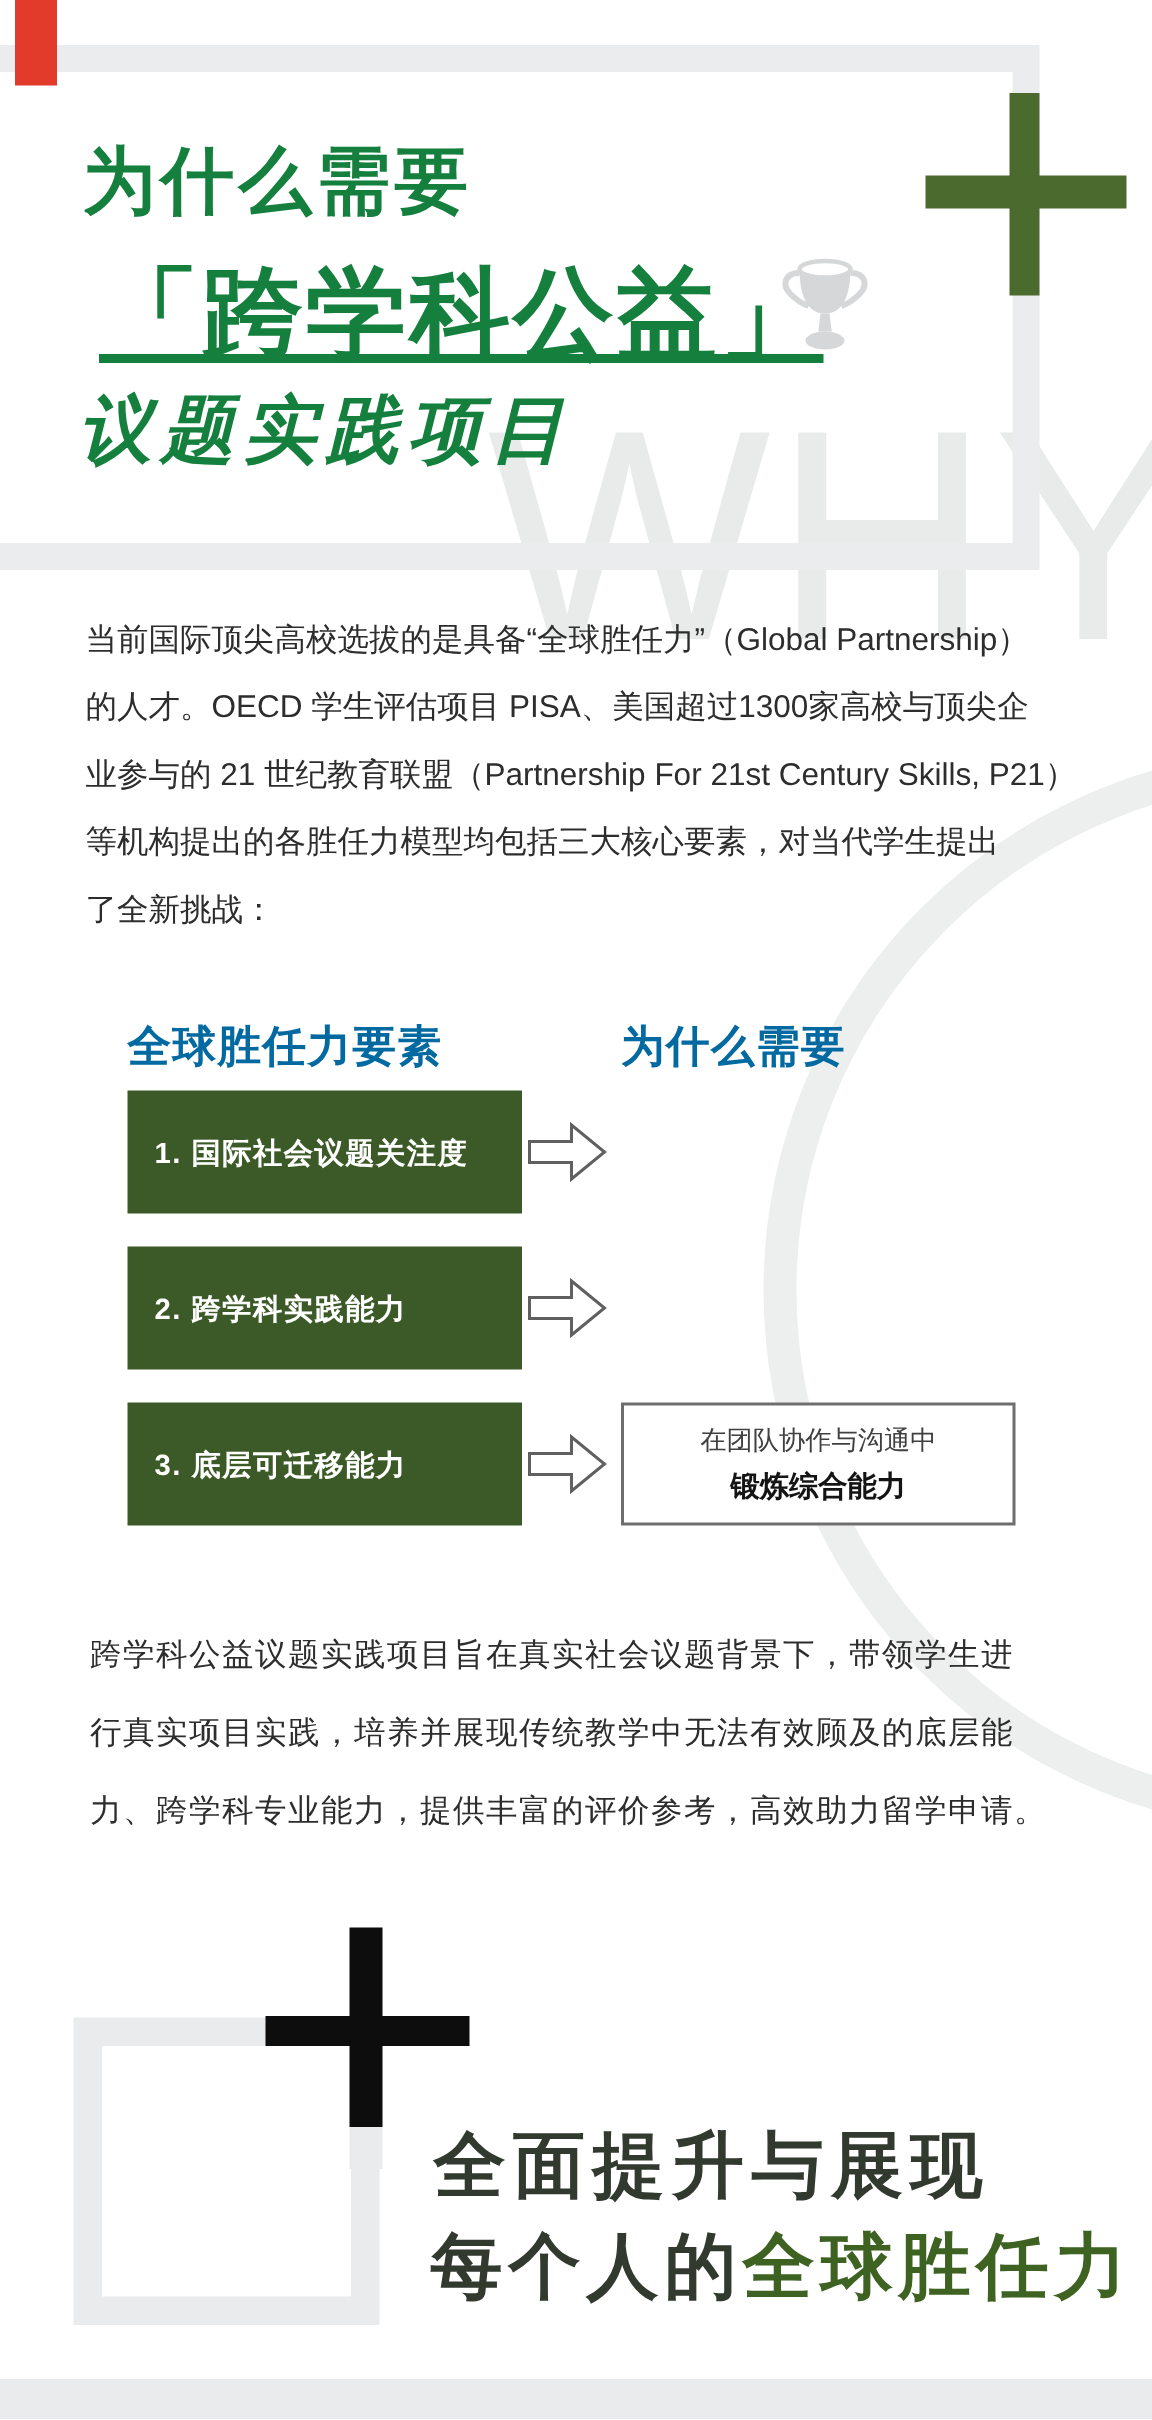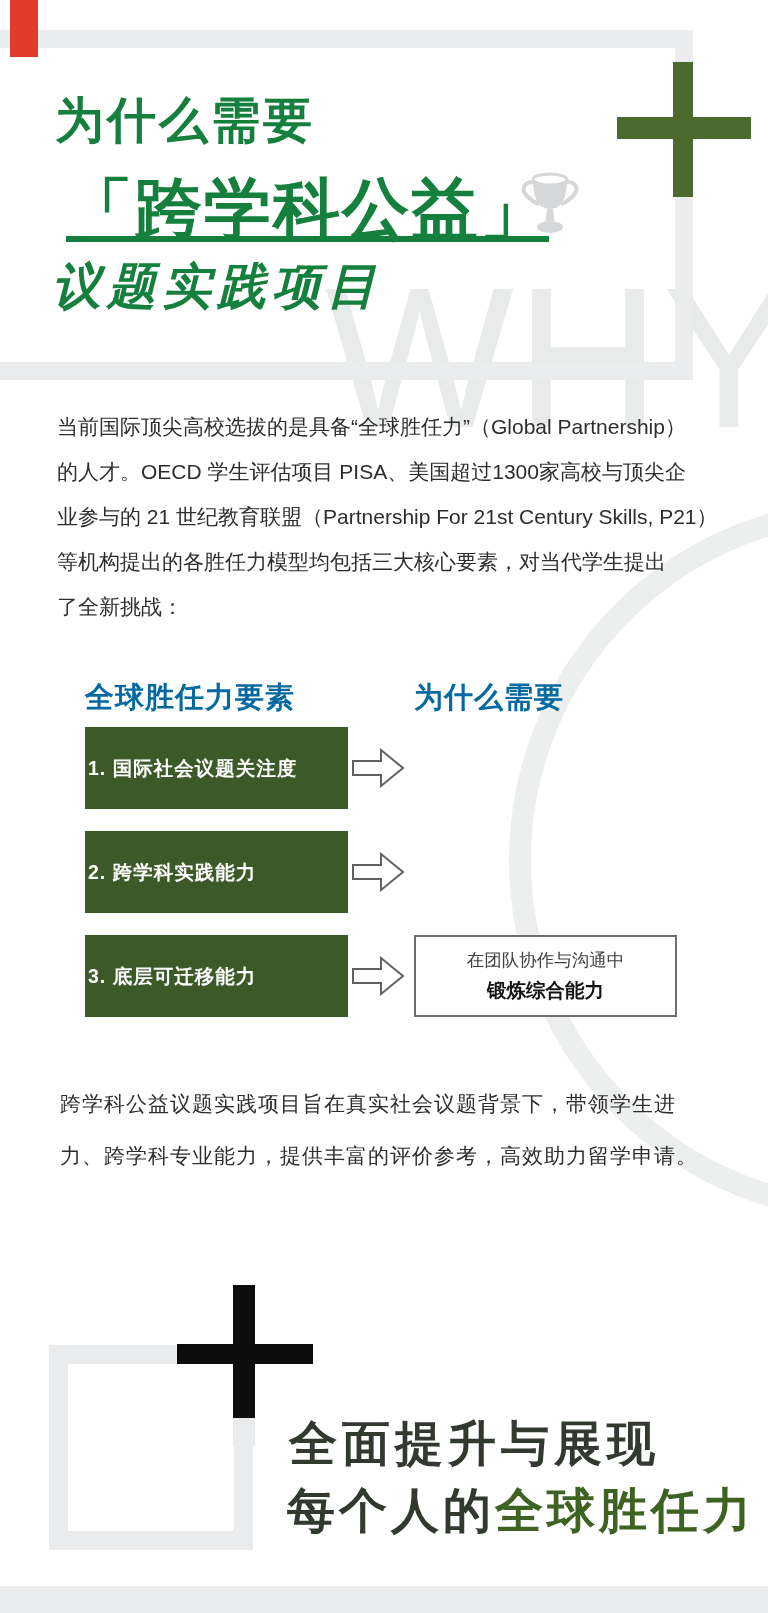--- a/index.html
+++ b/index.html
@@ -34,21 +34,21 @@
   #title-3{left:52px;top:254px;font-size:49px;letter-spacing:6px;font-style:italic;}
   
   #intro{left:57px;top:404px;width:700px;z-index:2;}
   #intro .p-line{font-size:21px;line-height:45px;color:#2d2d2d;white-space:nowrap;}
   
   .col-header{z-index:2;font-size:29px;font-weight:700;color:#0369a1;text-align:left;letter-spacing:1px;}
   #matrix-left-header{left:85px;top:678px;width:263px;}
   #matrix-right-header{left:414px;top:678px;width:263px;}
   .factor-box{
     left:85px;width:263px;height:82px;background:#3c5a27;color:#ffffff;
-    display:flex;align-items:center;padding-left:3px;box-sizing:border-box;
+    display:flex;align-items:center;padding-left:18px;box-sizing:border-box;
     font-size:19.5px;font-weight:700;letter-spacing:1px;z-index:2;white-space:nowrap;
   }
   .req-box{
     left:414px;width:263px;height:82px;background:#ffffff;border:2px solid #6e6e6e;
     box-sizing:border-box;display:flex;flex-direction:column;justify-content:center;
     align-items:center;gap:5px;z-index:2;text-align:center;
   }
   .req-line1{font-size:17.5px;color:#404040;white-space:nowrap;}
   .req-line2{font-size:19.5px;font-weight:700;color:#141414;white-space:nowrap;}
   .row-arrow{left:351px;z-index:2;}
@@ -123,20 +123,21 @@
   <svg class="abs row-arrow arrow2" width="54" height="44" viewBox="0 0 54 44">
     <path d="M2 15 H30 V4 L52 22 L30 40 V29 H2 Z" fill="#ffffff" stroke="#606060" stroke-width="2"></path>
   </svg>
   <div class="abs req-box row2">
     <div class="req-line1">在团队协作与沟通中</div>
     <div class="req-line2">锻炼综合能力</div>
   </div>
 
   <div id="summary" class="abs">
     <div class="p-line">跨学科公益议题实践项目旨在真实社会议题背景下，带领学生进</div>
+    <div class="p-line">行真实项目实践，培养并展现传统教学中无法有效顾及的底层能</div>
     <div class="p-line">力、跨学科专业能力，提供丰富的评价参考，高效助力留学申请。</div>
   </div>
 
   <div id="bottom-square" class="abs"></div>
   <div id="black-plus-tail" class="abs"></div>
   <div id="black-plus-v" class="abs black-bar"></div>
   <div id="black-plus-h" class="abs black-bar"></div>
 
   <div id="footer-line1" class="abs footer-line">全面提升与展现</div>
   <div id="footer-line2" class="abs footer-line"><span>每个人的</span><span class="hl">全球胜任力</span></div>

